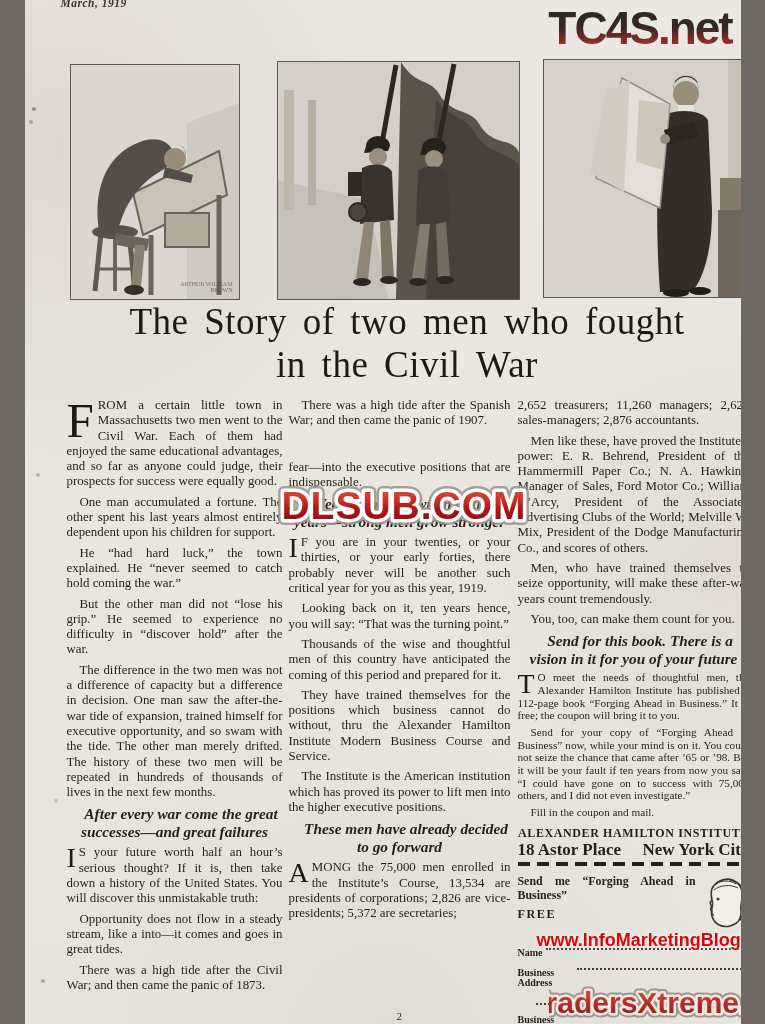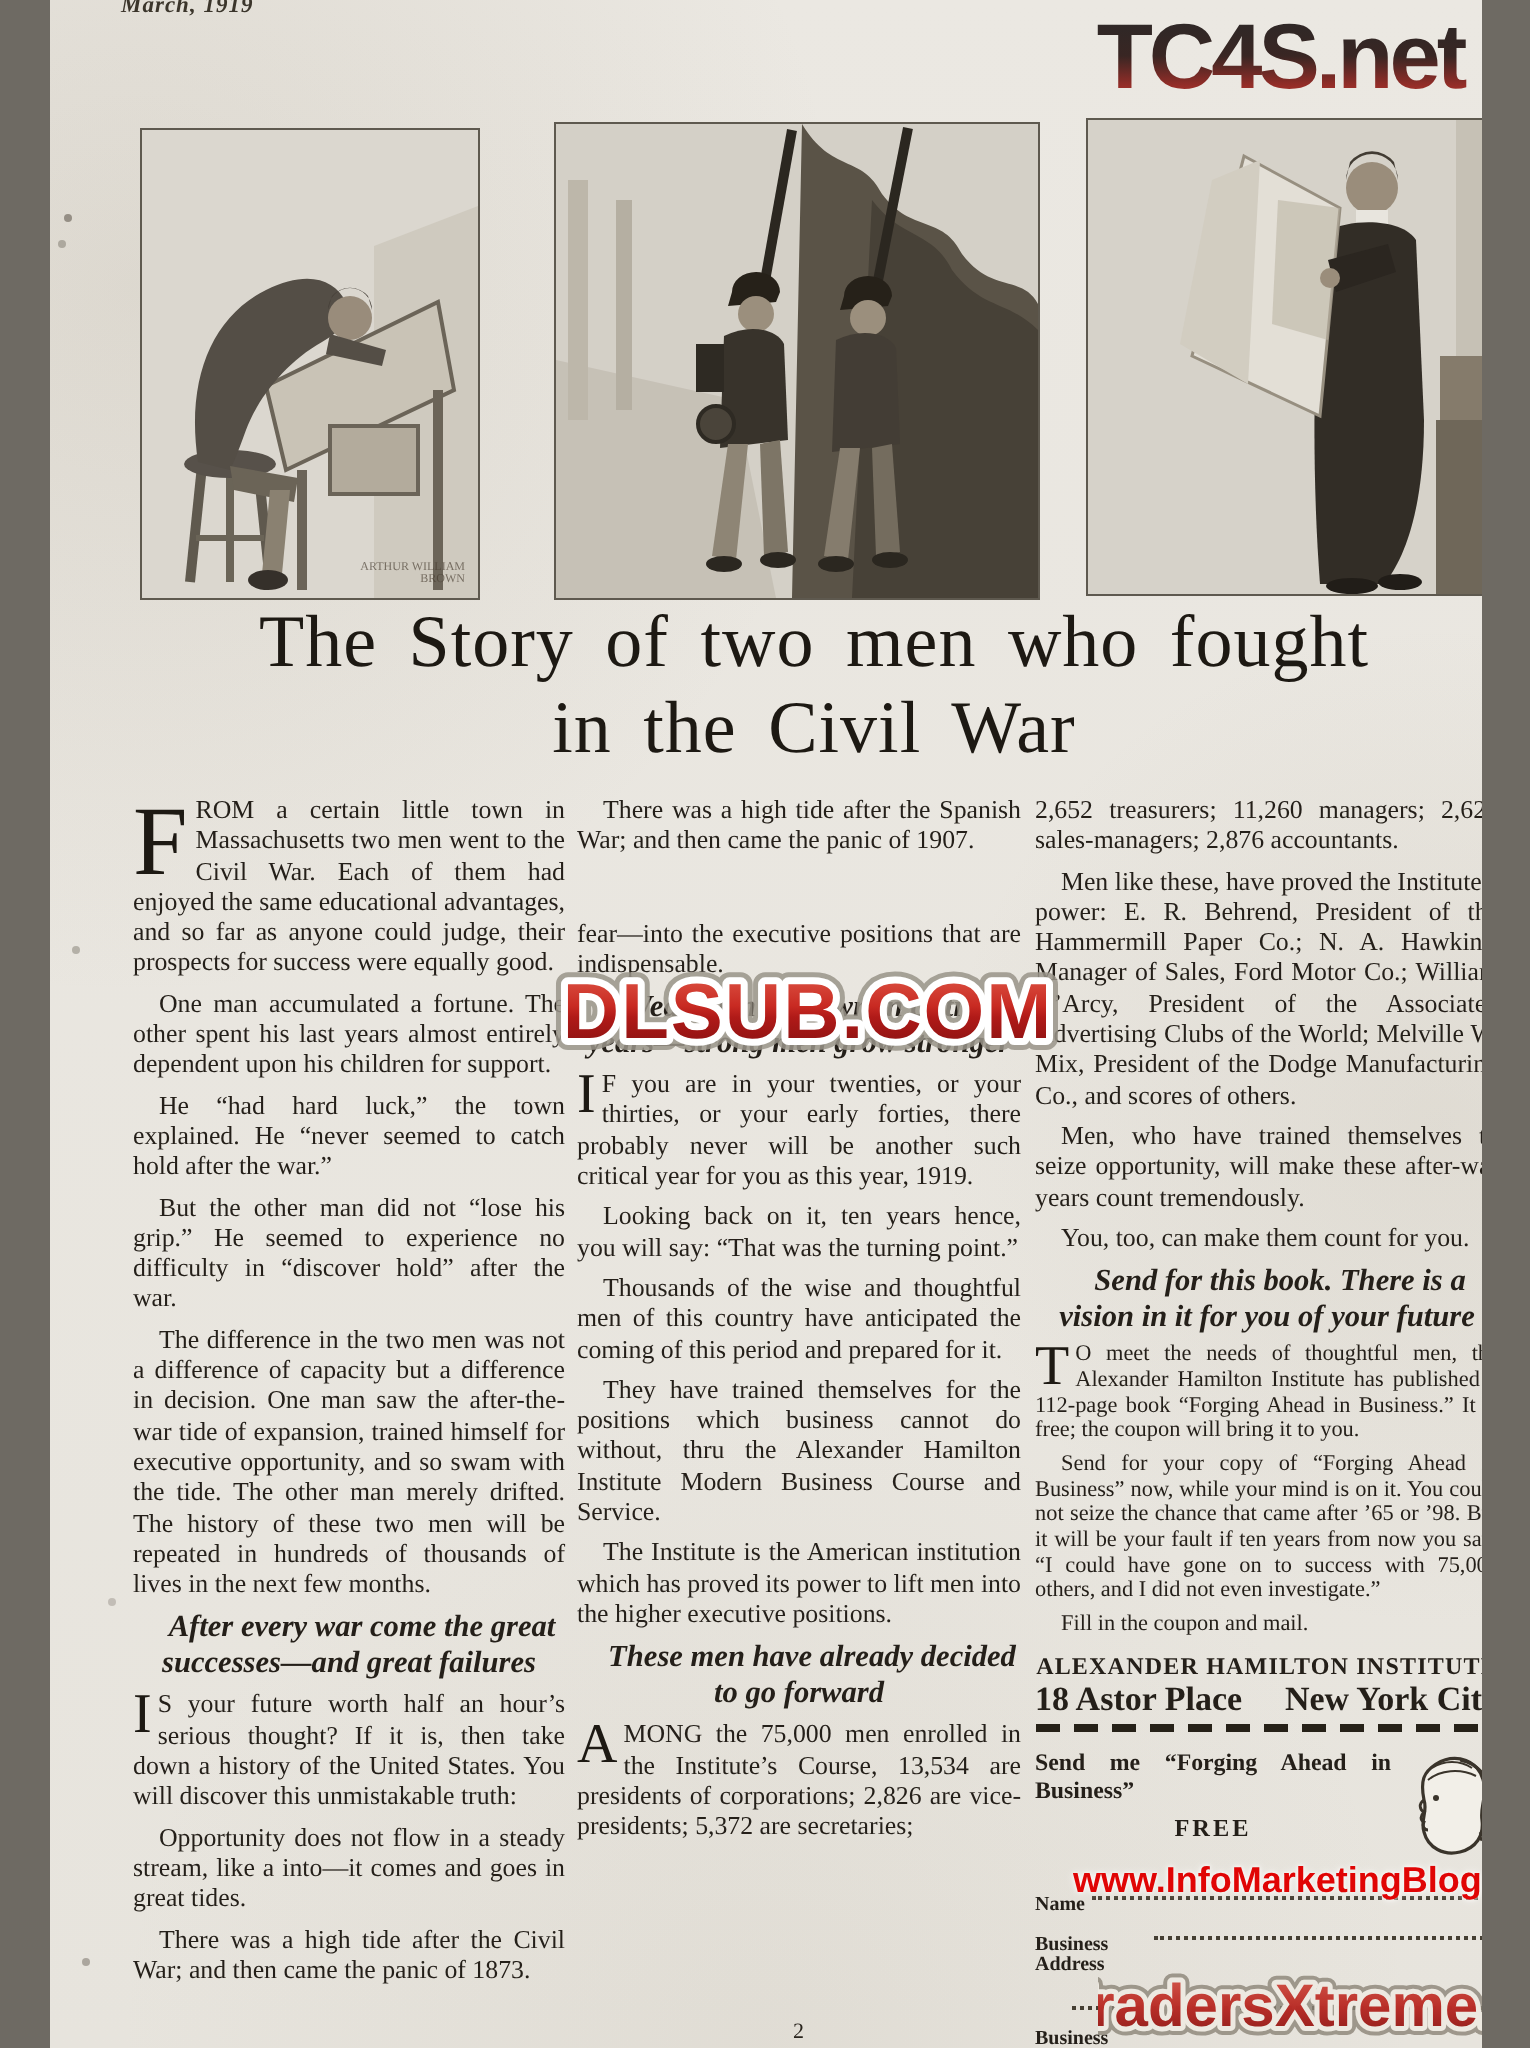--- a/index.html
+++ b/index.html
@@ -36,21 +36,21 @@
   .small p{margin-top:4px;}
   .gap{height:26px;}
   
   .coupon{margin-top:7px;}
   .institute{font-weight:bold;letter-spacing:.6px;font-size:12px;text-align:center;white-space:nowrap;text-indent:0;}
   .addr{display:flex;justify-content:space-between;font-weight:bold;font-size:17px;margin-top:1px;}
   .rule{height:4px;margin:5px 0 6px;background:repeating-linear-gradient(90deg,#262118 0 12px,transparent 12px 19px);}
   .send{display:flex;gap:4px;align-items:flex-start;}
   .send-left{flex:1;padding-top:2px;}
   .sendline{font-weight:bold;font-size:11.9px;line-height:14px;text-indent:0 !important;margin:0 !important;}
-  .free{text-align:center;font-weight:bold;letter-spacing:1.5px;font-size:12.2px;margin-top:3px;text-indent:0 !important;}
+  .free{font-weight:bold;letter-spacing:1.5px;font-size:12.2px;margin-top:3px;text-indent:0 !important;}
   .frow{display:flex;font-weight:bold;font-size:10px;line-height:10px;}
   .frow .lbl{max-width:56px;}
   .dots{flex:1;border-bottom:2px dotted #453f33;margin:0 0 1px 3px;height:0;}
   .row-name{margin-top:14px;}
   .row-baddr{margin-top:10px;}
   .row-solo{margin-top:15px;}
   .row-bpos{margin-top:9px;}
   
   .wm{position:absolute;pointer-events:none;}
   #wm-tc4s{right:-2px;top:0;}
@@ -142,21 +142,21 @@
   </div>
 
   <div class="headline">
     <div>The Story of two men who fought</div>
     <div>in the Civil War</div>
   </div>
 
   <div class="col" id="col1">
     <p class="nodent"><span class="dc3">F</span><span>ROM a certain little town in Massachusetts two men went to the Civil War.  Each of them had enjoyed the same educational advantages, and so far as anyone could judge, their prospects for success were equally good.</span></p>
     <p>One man accumulated a fortune. The other spent his last years almost entirely dependent upon his children for support.</p>
-    <p>He “had hard luck,” the town explained.  He “never seemed to catch hold after the war.”</p>
+    <p>He “had hard luck,” the town explained.  He “never seemed to catch hold coming the war.”</p>
     <p>But the other man did not “lose his grip.”  He seemed to experience no difficulty in “discover hold” after the war.</p>
     <p>The difference in the two men was not a difference of capacity but a difference in decision.  One man saw the after-the-war tide of expansion, trained himself for executive opportunity, and so swam with the tide.  The other man merely drifted.  The history of these two men will be repeated in hundreds of thousands of lives in the next few months.</p>
     <p class="subhead">After every war come the great successes—and great failures</p>
     <p class="nodent"><span class="dc2">I</span><span>S your future worth half an hour’s serious thought?  If it is, then take down a history of the United States. You will discover this unmistakable truth:</span></p>
     <p>Opportunity does not flow in a steady stream, like a into—it comes and goes in great tides.</p>
     <p>There was a high tide after the Civil War; and then came the panic of 1873.</p>
   </div>
 
   <div class="col" id="col2">
     <p>There was a high tide after the Spanish War; and then came the panic of 1907.</p>

